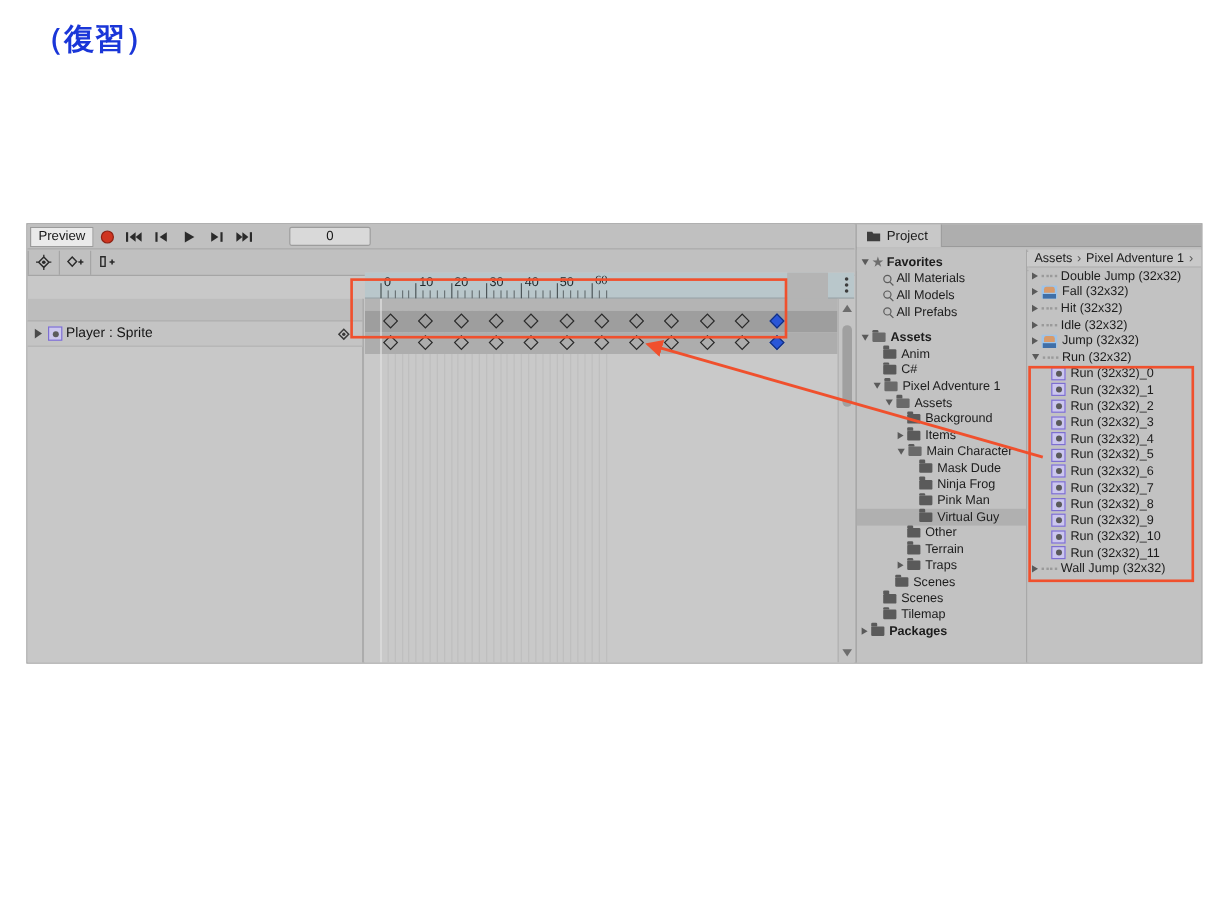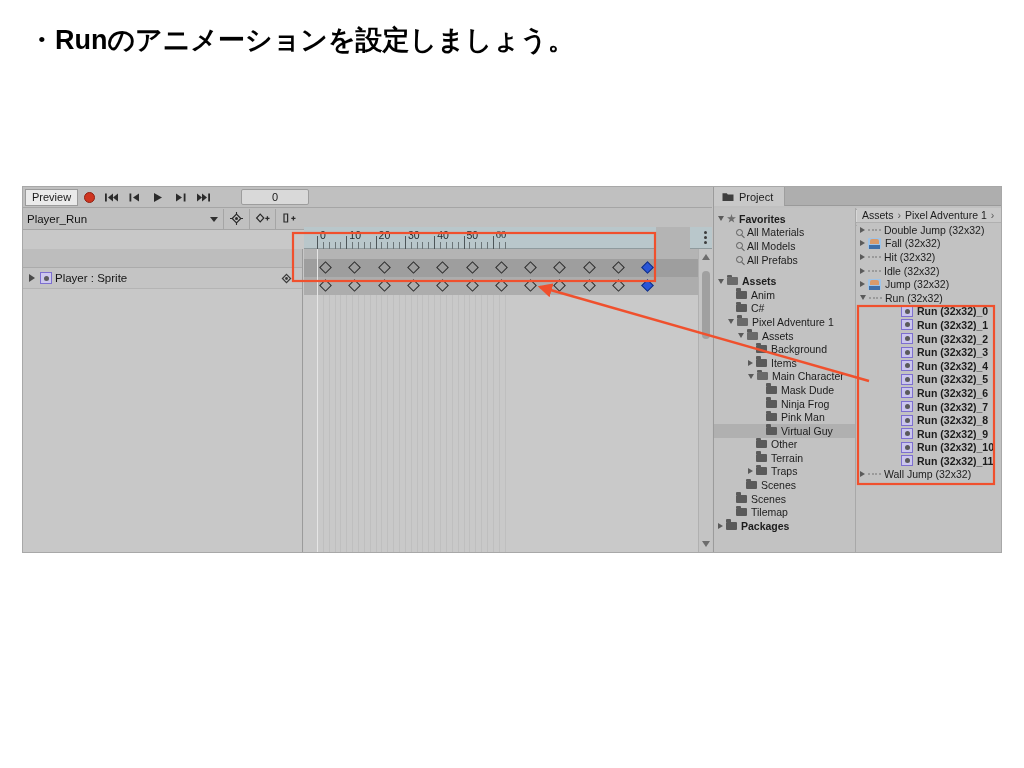--- a/index.html
+++ b/index.html
@@ -232,21 +232,21 @@
     height: 15px; background: #c9c9c9; border-bottom: 1px solid #b0b0b0;
     display: flex; align-items: center; padding-left: 5px;
     font-size: 10.5px; color: #1c1c1c; gap: 4px;
   }
   .bc-sep { color: #555; }
   .asset-row {
     height: 13.6px; display: flex; align-items: center;
     font-size: 10.5px; color: #1c1c1c; white-space: nowrap;
     padding-left: 3px;
   }
-  .asset-row.indent { padding-left: 36px; font-weight: bold; }
+  .asset-row.indent { padding-left: 11px; }
   .ico-anim {
     width: 13px; height: 9px; margin-right: 3px; flex: none;
     display: flex; align-items: center; justify-content: space-between;
   }
   .ico-anim i { display:block; width:2px; height:2px; background:#9a9a9a; }
   .ico-sprite-img {
     width: 13px; height: 11px; margin-right: 4px; flex: none;
     background: #9fc4e8; border-radius: 1px; position: relative; overflow: hidden;
   }
   .ico-sprite-img::before { content:''; position:absolute; left:2px; top:1px; width:9px; height:5px; background:#d89a6a; border-radius:2px 2px 0 0; }
@@ -258,21 +258,21 @@
   }
   .ico-subsprite::after { content:''; width:5px;height:5px;background:#5a5a5a;border-radius:50%; }
 
   
   #annot { position: absolute; left: 0; top: 0; width: 1024px; height: 768px; pointer-events: none; }
 </style>
 </head>
 <body>
 
 <div id="slide-header">
-  <div class="heading-black">・Runのアニメーションを設定しましょう。</div>
+  <div class="heading-blue">（復習）</div>
 </div>
 
 <div id="unity-window">
 
   <div id="animation-panel">
 
 
     <div class="anim-toolbar">
       <div class="preview-btn">Preview</div>
       <div class="rec-btn">
@@ -306,24 +306,20 @@
         <svg width="15" height="11" viewBox="0 0 15 11">
           <path d="M1 1.5v8L6 5.5z" fill="#2b2b2b"></path>
             <path d="M6 1.5v8L11 5.5z" fill="#2b2b2b"></path>
           <rect x="12.2" y="1.5" width="1.8" height="8" fill="#2b2b2b"></rect>
         </svg>
       </div>
       <div class="frame-field">0</div>
     </div>
 
     <div class="clip-row">
-      <div class="clip-select">
-        <span>Player_Run</span>
-        <span class="caret"></span>
-      </div>
       <div class="clip-div"></div>
       <div class="kbtn">
         <svg width="13" height="13" viewBox="0 0 13 13">
           <path d="M6.5 2.2 10.8 6.5 6.5 10.8 2.2 6.5z" fill="none" stroke="#2b2b2b" stroke-width="1.2"></path>
           <circle cx="6.5" cy="6.5" r="1.5" fill="#2b2b2b"></circle>
           <path d="M6.5 0v2M6.5 11v2M0 6.5h2M11 6.5h2" stroke="#2b2b2b" stroke-width="1.1"></path>
         </svg>
       </div>
       <div class="clip-div"></div>
       <div class="kbtn">

